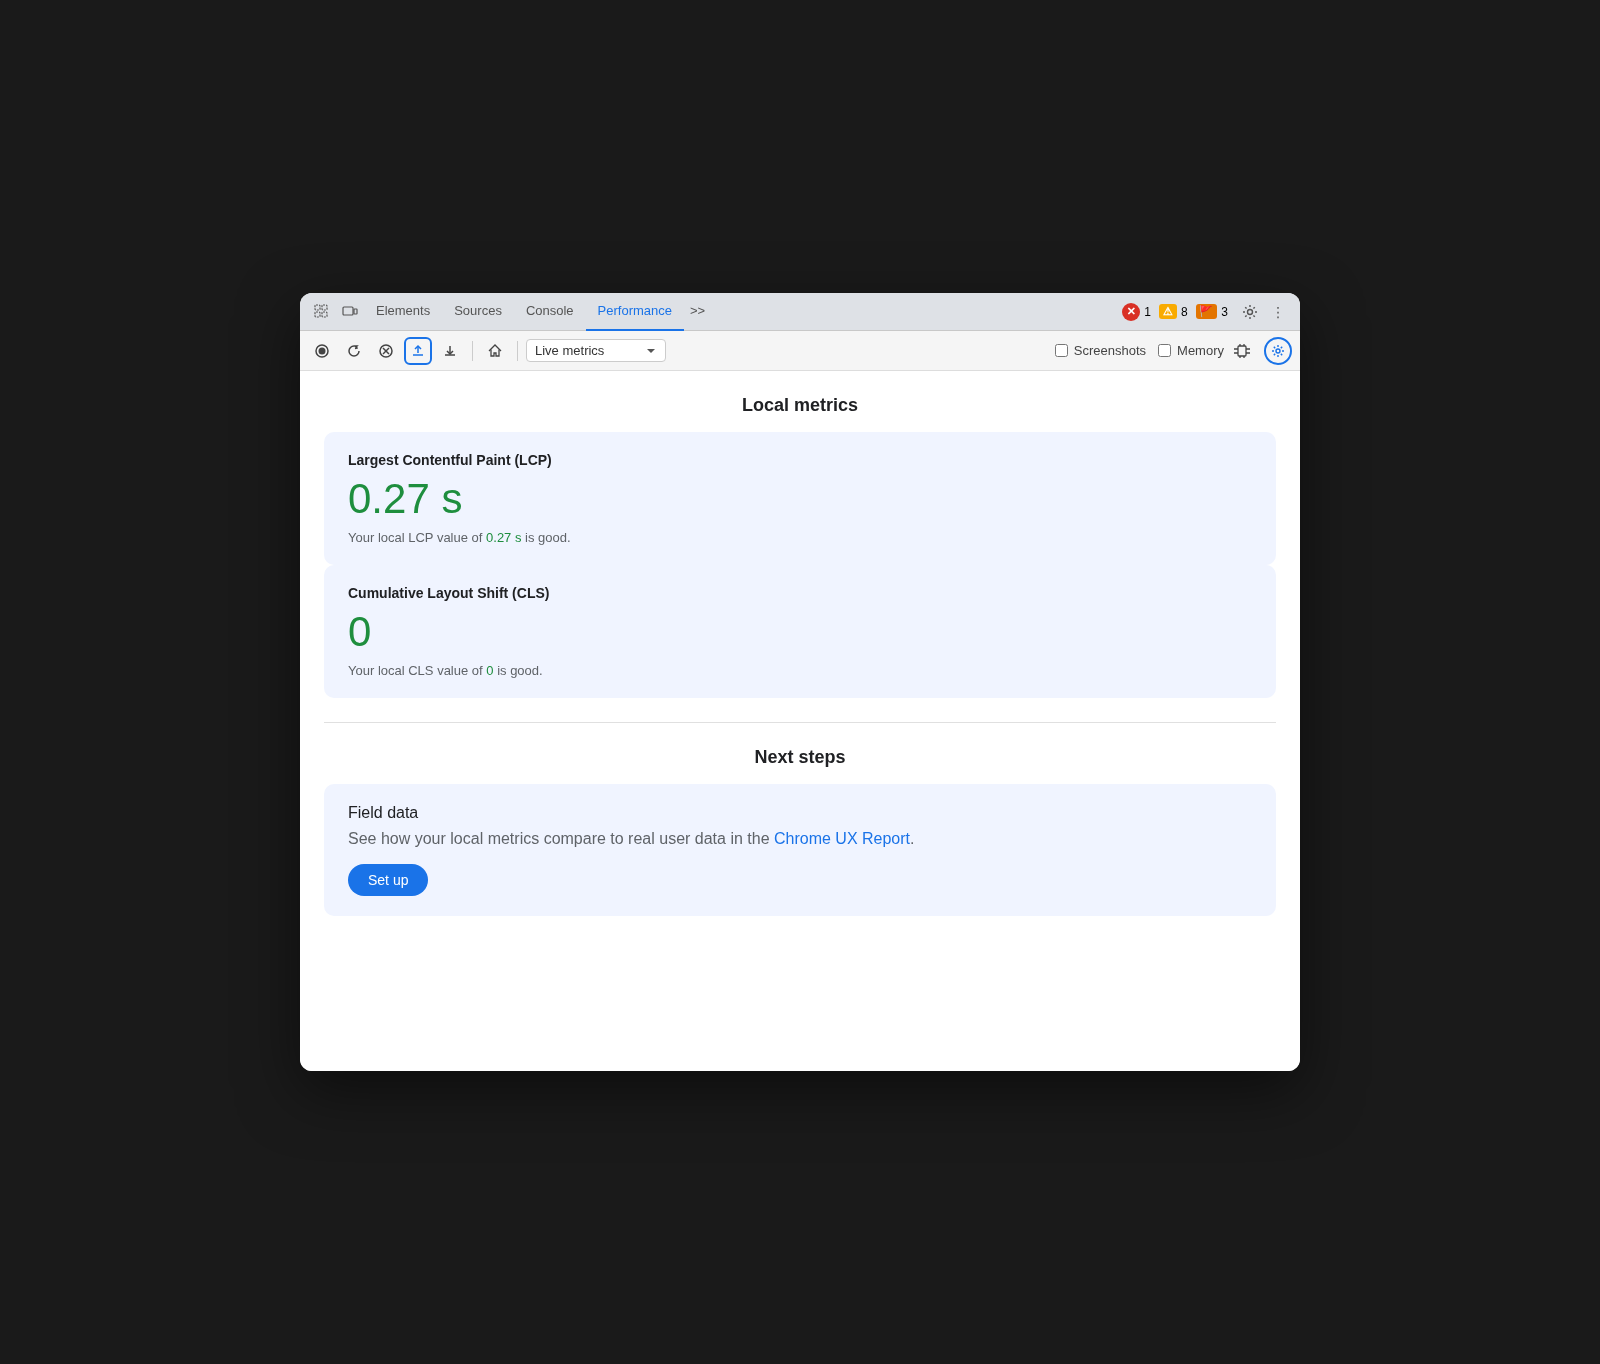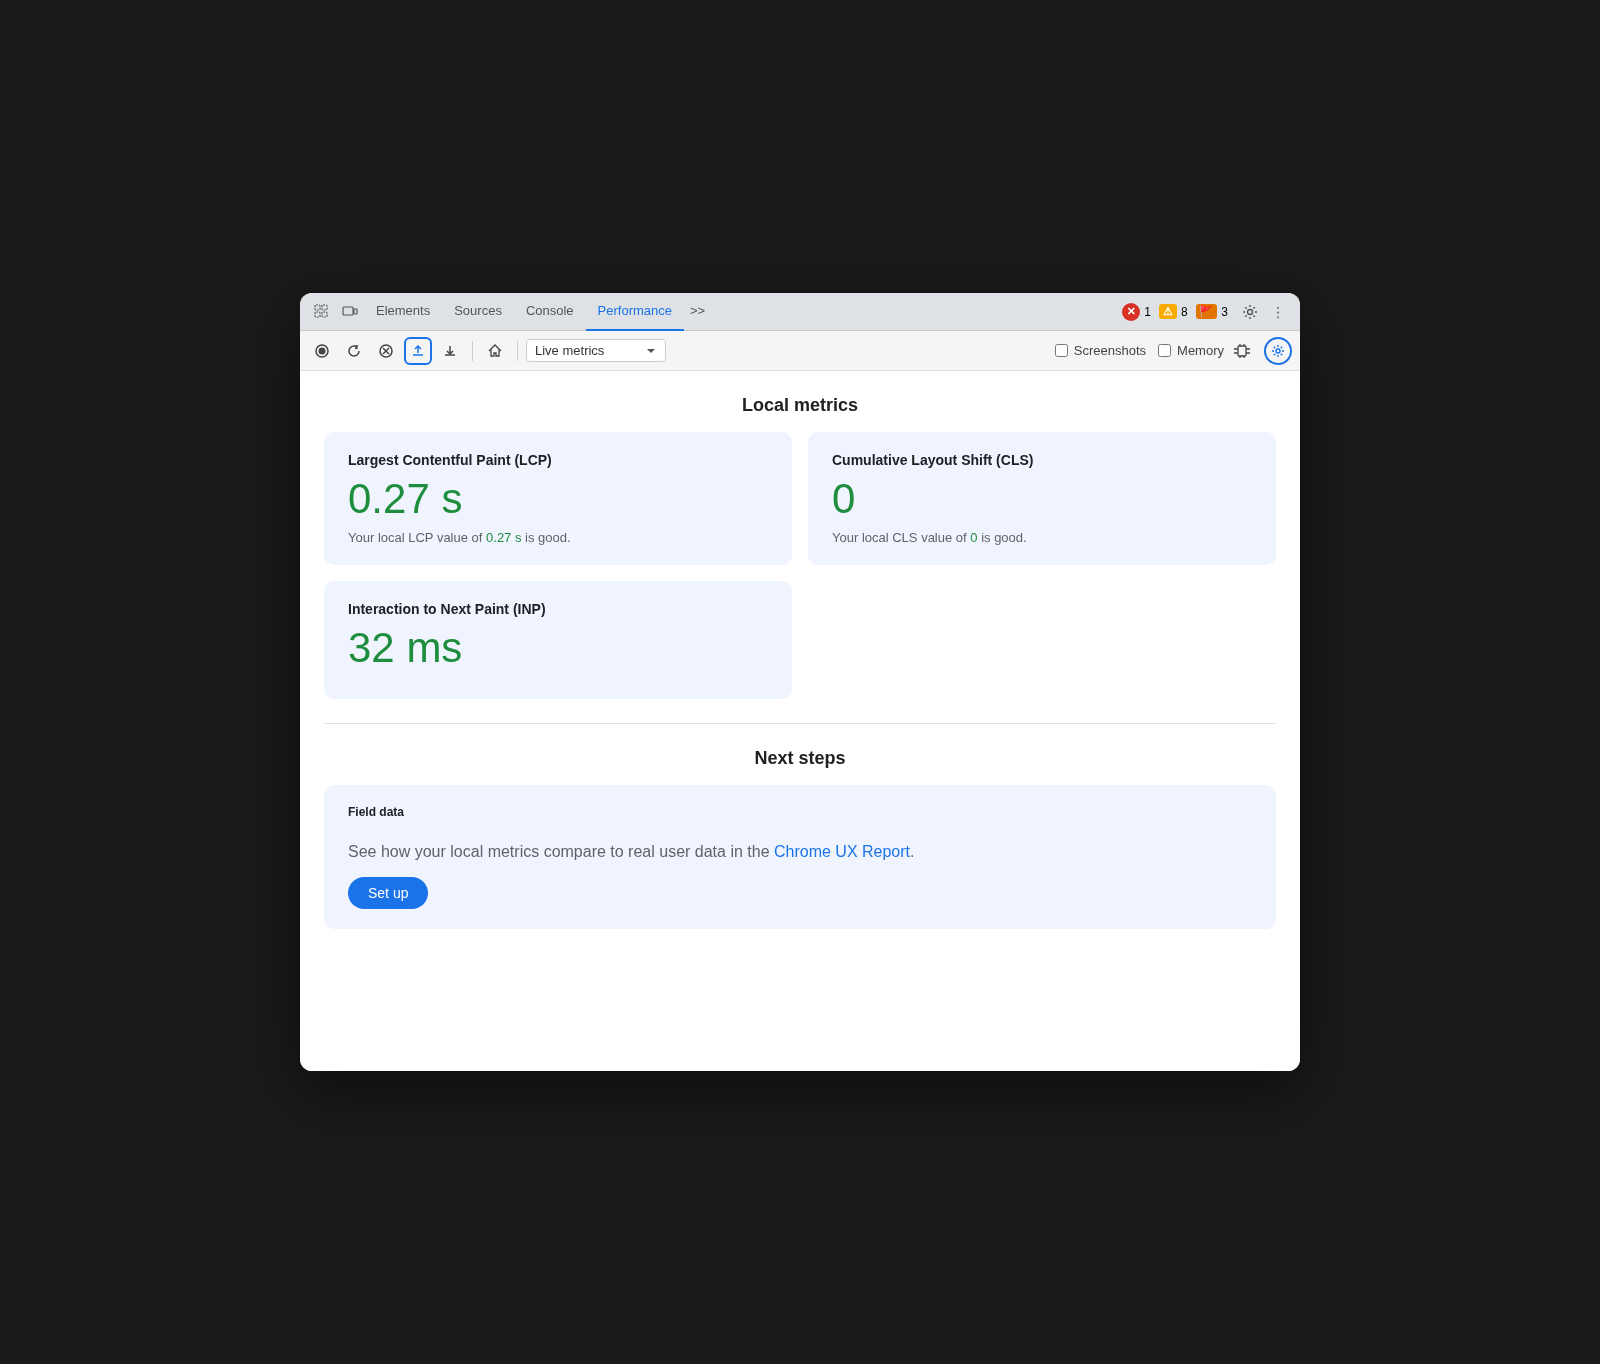--- a/index.html
+++ b/index.html
@@ -201,22 +201,21 @@
     }
     .section-title {
       font-size: 18px;
       font-weight: 600;
       color: #202124;
       margin-bottom: 16px;
       text-align: center;
     }
     .metrics-grid {
       display: grid;
-      grid-template-columns: 1fr 1fr;
-      gap: 16px;
+      grid-template-columns: 1fr;
       margin-bottom: 16px;
     }
     .metric-card {
       background: #f0f4ff;
       border-radius: 10px;
       padding: 20px 24px;
     }
     .metric-card.full-width {
       grid-column: 1;
     }
@@ -246,24 +245,24 @@
       border-top: 1px solid #e0e0e0;
       margin: 24px 0;
     }
     
     .next-steps-card {
       background: #f0f4ff;
       border-radius: 10px;
       padding: 20px 24px;
     }
     .next-steps-label {
-      font-size: 12px;
-      font-weight: 700;
+      font-size: 16px;
+      font-weight: 400;
       color: #202124;
-      margin-bottom: 24px;
+      margin-bottom: 8px;
     }
     .next-steps-desc {
       font-size: 16px;
       color: #5f6368;
       margin-bottom: 16px;
     }
     .next-steps-desc a {
       color: #1a73e8;
       text-decoration: none;
     }
@@ -420,24 +419,20 @@
       </div>
 
       <div class="metric-card">
         <div class="metric-label">Cumulative Layout Shift (CLS)</div>
         <div class="metric-value">0</div>
         <div class="metric-desc">
           <span>Your local CLS value of </span><span class="highlight">0</span><span> is good.</span>
         </div>
       </div>
 
-      <div class="metric-card full-width">
-        <div class="metric-label">Interaction to Next Paint (INP)</div>
-        <div class="metric-value">32 ms</div>
-      </div>
     </div>
 
     <hr class="section-divider">
 
     <h2 class="section-title">Next steps</h2>
 
     <div class="next-steps-card">
       <div class="next-steps-label">Field data</div>
       <div class="next-steps-desc">
         <span>See how your local metrics compare to real user data in the </span><a href="#">Chrome UX Report</a><span>.</span>

